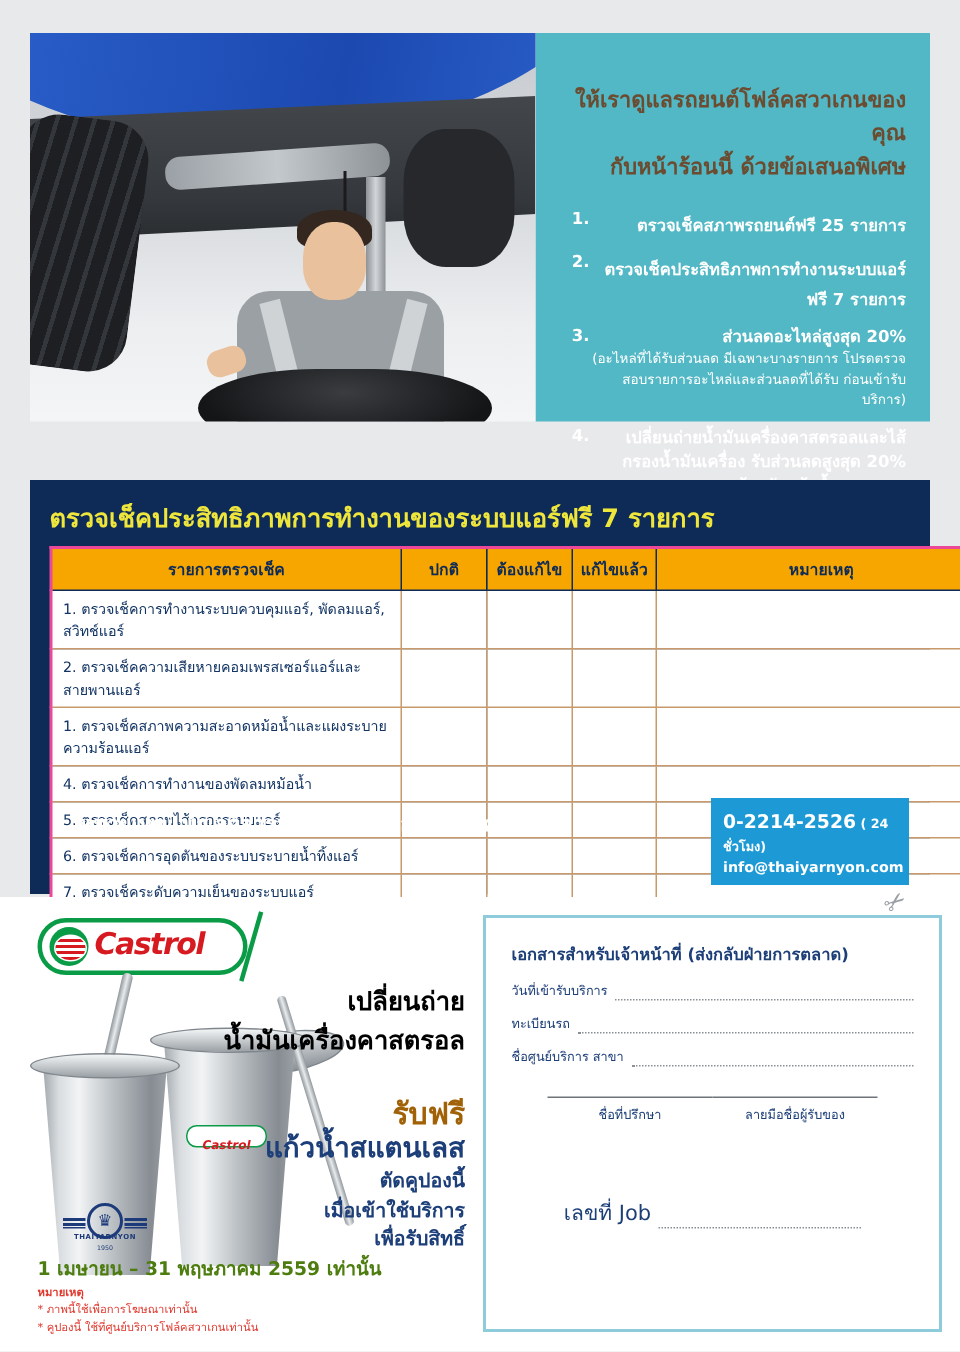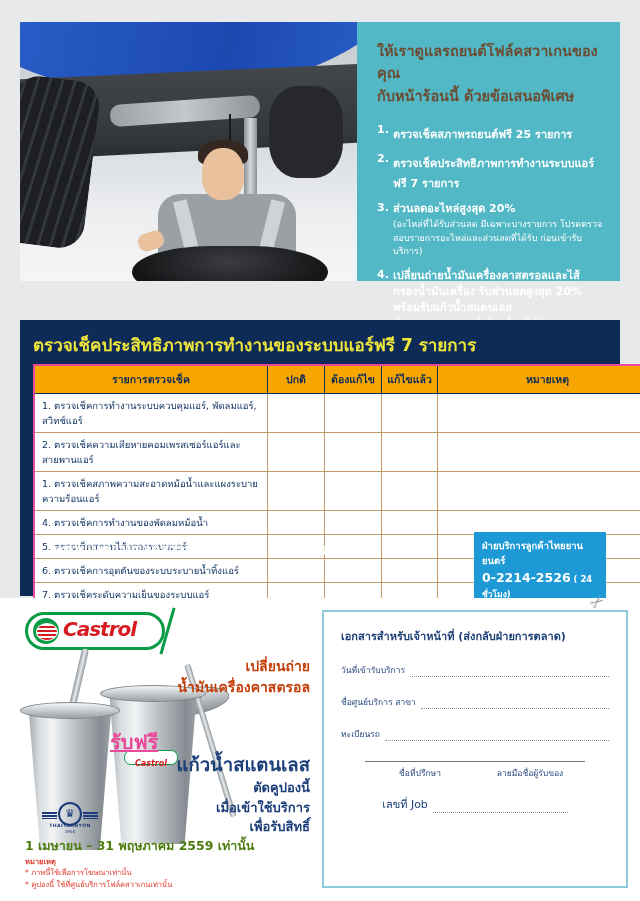--- a/index.html
+++ b/index.html
@@ -19,21 +19,21 @@
   .jack-post{position:absolute;left:224px;top:96px;width:13px;height:126px;background:linear-gradient(90deg,#8d9297,#d2d6d9 50%,#8d9297);}
   .mech-head{position:absolute;left:182px;top:126px;width:42px;height:52px;background:#e9c29d;border-radius:46% 46% 42% 42%;}
   .mech-hair{position:absolute;left:178px;top:118px;width:50px;height:26px;background:#342720;border-radius:50% 50% 30% 30%;}
   .mech-body{position:absolute;left:138px;top:172px;width:138px;height:90px;background:#9aa0a3;border-radius:22px 22px 0 0;}
   .strap{position:absolute;top:178px;width:14px;height:60px;background:#cfd3d6;transform:rotate(14deg);}
   .strap.l{left:160px;transform:rotate(-14deg);} .strap.r{left:244px;}
   .oil-line{position:absolute;left:209px;top:92px;width:2px;height:142px;background:#1b1b1d;}
   .oil-pan{position:absolute;left:112px;top:224px;width:196px;height:52px;background:radial-gradient(ellipse at 50% 30%,#3a3c3f,#141517 70%);border-radius:50%/62%;}
   .hand{position:absolute;left:118px;top:210px;width:26px;height:18px;background:#e9c29d;border-radius:8px;transform:rotate(-18deg);}
 
-  .hero-panel{flex:1;background:#52b8c5;padding:18px 16px 0 20px;box-sizing:border-box;}
+  .hero-panel{flex:1;background:#52b8c5;padding:34px 16px 0 20px;box-sizing:border-box;text-align:right;}
   .hero-head{color:#6b4c31;font-weight:bold;font-size:14.5px;line-height:1.55;}
   .offers{margin-top:16px;}
   .offer{display:flex;margin-bottom:9px;color:#ffffff;}
   .offer .num{font-weight:bold;font-size:11px;width:16px;flex:none;}
   .offer .ob{flex:1;}
   .offer .ot{font-weight:bold;font-size:11px;line-height:1.45;}
   .offer .on{font-size:9px;line-height:1.5;margin-top:1px;}
 
   
   .check{position:absolute;left:20px;top:320px;width:600px;height:276px;background:#0e2b58;}
@@ -73,38 +73,38 @@
   .emb-name{font-size:4.6px;font-weight:bold;letter-spacing:.4px;margin-top:3px;}
   .emb-year{font-size:4.2px;margin-top:1px;}
   .cupR{left:80px;top:40px;width:102px;height:152px;}
   .rimR{left:78px;top:33px;width:106px;height:17px;}
   .mini-castrol{position:absolute;left:22px;top:58px;width:52px;height:13px;border:1px solid #0a9b47;border-radius:7px;background:#fff;text-align:center;}
   .mini-castrol span{color:#d71920;font-style:italic;font-weight:bold;font-size:8px;line-height:12px;}
   .lid{position:absolute;left:120px;top:36px;width:88px;height:28px;border-radius:50%;background:linear-gradient(180deg,#f0f2f3,#a8adb2 70%,#8b9196);border:1px solid #7f868c;transform:rotate(-9deg);box-sizing:border-box;}
   .lid-cap{position:absolute;left:156px;top:36px;width:22px;height:12px;border-radius:50%;background:#c6cbcf;border:1px solid #8b9196;}
   .strawR{position:absolute;left:162px;top:12px;width:6px;height:160px;border-radius:3px;background:linear-gradient(90deg,#90979c,#e8ebed 50%,#90979c);transform:rotate(-17deg);transform-origin:top center;}
 
-  .p-change{position:absolute;left:110px;top:58px;width:200px;text-align:right;color:#c2410c;font-weight:bold;font-size:14px;line-height:1.5;}
-  .p-free{position:absolute;left:110px;top:128px;width:200px;text-align:left;color:#ec4899;font-weight:bold;font-size:20px;text-decoration:underline;}
+  .p-change{position:absolute;left:110px;top:58px;width:200px;text-align:right;color:#000000;font-weight:bold;font-size:17px;line-height:1.5;}
+  .p-free{position:absolute;left:110px;top:128px;width:200px;text-align:right;color:#a16207;font-weight:bold;font-size:20px;}
   .p-gift{position:absolute;left:100px;top:152px;width:210px;text-align:right;color:#1c3e79;font-weight:bold;font-size:18.5px;}
   .p-cut{position:absolute;left:110px;top:180px;width:200px;text-align:right;color:#1c3e79;font-weight:bold;font-size:13px;line-height:1.5;}
   .p-period{position:absolute;left:25px;top:238px;color:#4d7c0f;font-weight:bold;font-size:12.5px;}
   .p-remark{position:absolute;left:25px;top:258px;color:#e0382d;font-size:7.5px;line-height:1.5;}
   .p-remark .rt{font-weight:bold;}
 
   .scissors{position:absolute;left:590px;top:-6px;color:#9aa0a6;font-size:17px;transform:rotate(-38deg);}
   .coupon{position:absolute;left:322px;top:12px;width:306px;height:278px;border:2px solid #8fccdb;box-sizing:border-box;padding:15px 17px;background:#fff;}
   .cp-title{color:#1d3f78;font-weight:bold;font-size:11px;}
   .cp-sub{color:#1d3f78;font-weight:bold;font-size:9px;margin-top:14px;}
-  .field{display:flex;align-items:flex-end;margin-top:18px;color:#1d3f78;font-size:8.5px;}
+  .field{display:flex;align-items:flex-end;margin-top:8px;color:#1d3f78;font-size:8.5px;}
   .dots{flex:1;border-bottom:1px dotted #8a8f94;margin-left:5px;height:9px;}
   .sigrow{display:flex;justify-content:center;margin-top:20px;}
   .sig{width:110px;text-align:center;color:#1d3f78;font-size:8.5px;}
   .sigline{border-top:1px solid #6e747a;margin-bottom:4px;}
-  .jobrow{display:flex;align-items:flex-end;justify-content:center;margin-top:15px;color:#1d3f78;font-size:11px;}
+  .jobrow{display:flex;align-items:flex-end;justify-content:center;margin-top:47px;color:#1d3f78;font-size:14px;}
   .jobrow .dots{flex:none;width:135px;}
 </style>
 </head>
 <body>
 
 <div class="page">
 
   <div class="hero">
     <div class="hero-photo">
       <div class="car-blue"></div>
@@ -213,21 +213,20 @@
             <td class="item">7. ตรวจเช็คระดับความเย็นของระบบแอร์</td>
             <td></td>
             <td></td>
             <td></td>
             <td></td>
           </tr>
       </tbody>
     </table>
     <div class="check-note">หมายเหตุ: นำเอกสารส่งคืนลูกค้าเมื่อตรวจเช็คแล้ว</div>
     <div class="contact">
-      <div class="c1">ฝ่ายบริการลูกค้าไทยยานยนตร์</div>
       <div class="c2"><span>0-2214-2526</span><small> ( 24 ชั่วโมง)</small></div>
       <div class="c3">info@thaiyarnyon.com</div>
     </div>
   </div>
 
   <div class="bottom">
 
     <div class="castrol">
       <div class="c-pill"></div>
       <div class="c-circle">
@@ -279,25 +278,25 @@
     </div>
 
     <div class="scissors">✂</div>
     <div class="coupon">
       <div class="cp-title">เอกสารสำหรับเจ้าหน้าที่ (ส่งกลับฝ่ายการตลาด)</div>
       <div class="field">
           <span>วันที่เข้ารับบริการ</span>
           <span class="dots"></span>
         </div>
       <div class="field">
+          <span>ทะเบียนรถ</span>
+          <span class="dots"></span>
+        </div>
+      <div class="field">
           <span>ชื่อศูนย์บริการ สาขา</span>
-          <span class="dots"></span>
-        </div>
-      <div class="field">
-          <span>ทะเบียนรถ</span>
           <span class="dots"></span>
         </div>
       <div class="sigrow">
         <div class="sig"><div class="sigline"></div><span>ชื่อที่ปรึกษา</span></div>
         <div class="sig"><div class="sigline"></div><span>ลายมือชื่อผู้รับของ</span></div>
       </div>
       <div class="jobrow">
           <span>เลขที่ Job</span>
           <span class="dots"></span>
         </div>

